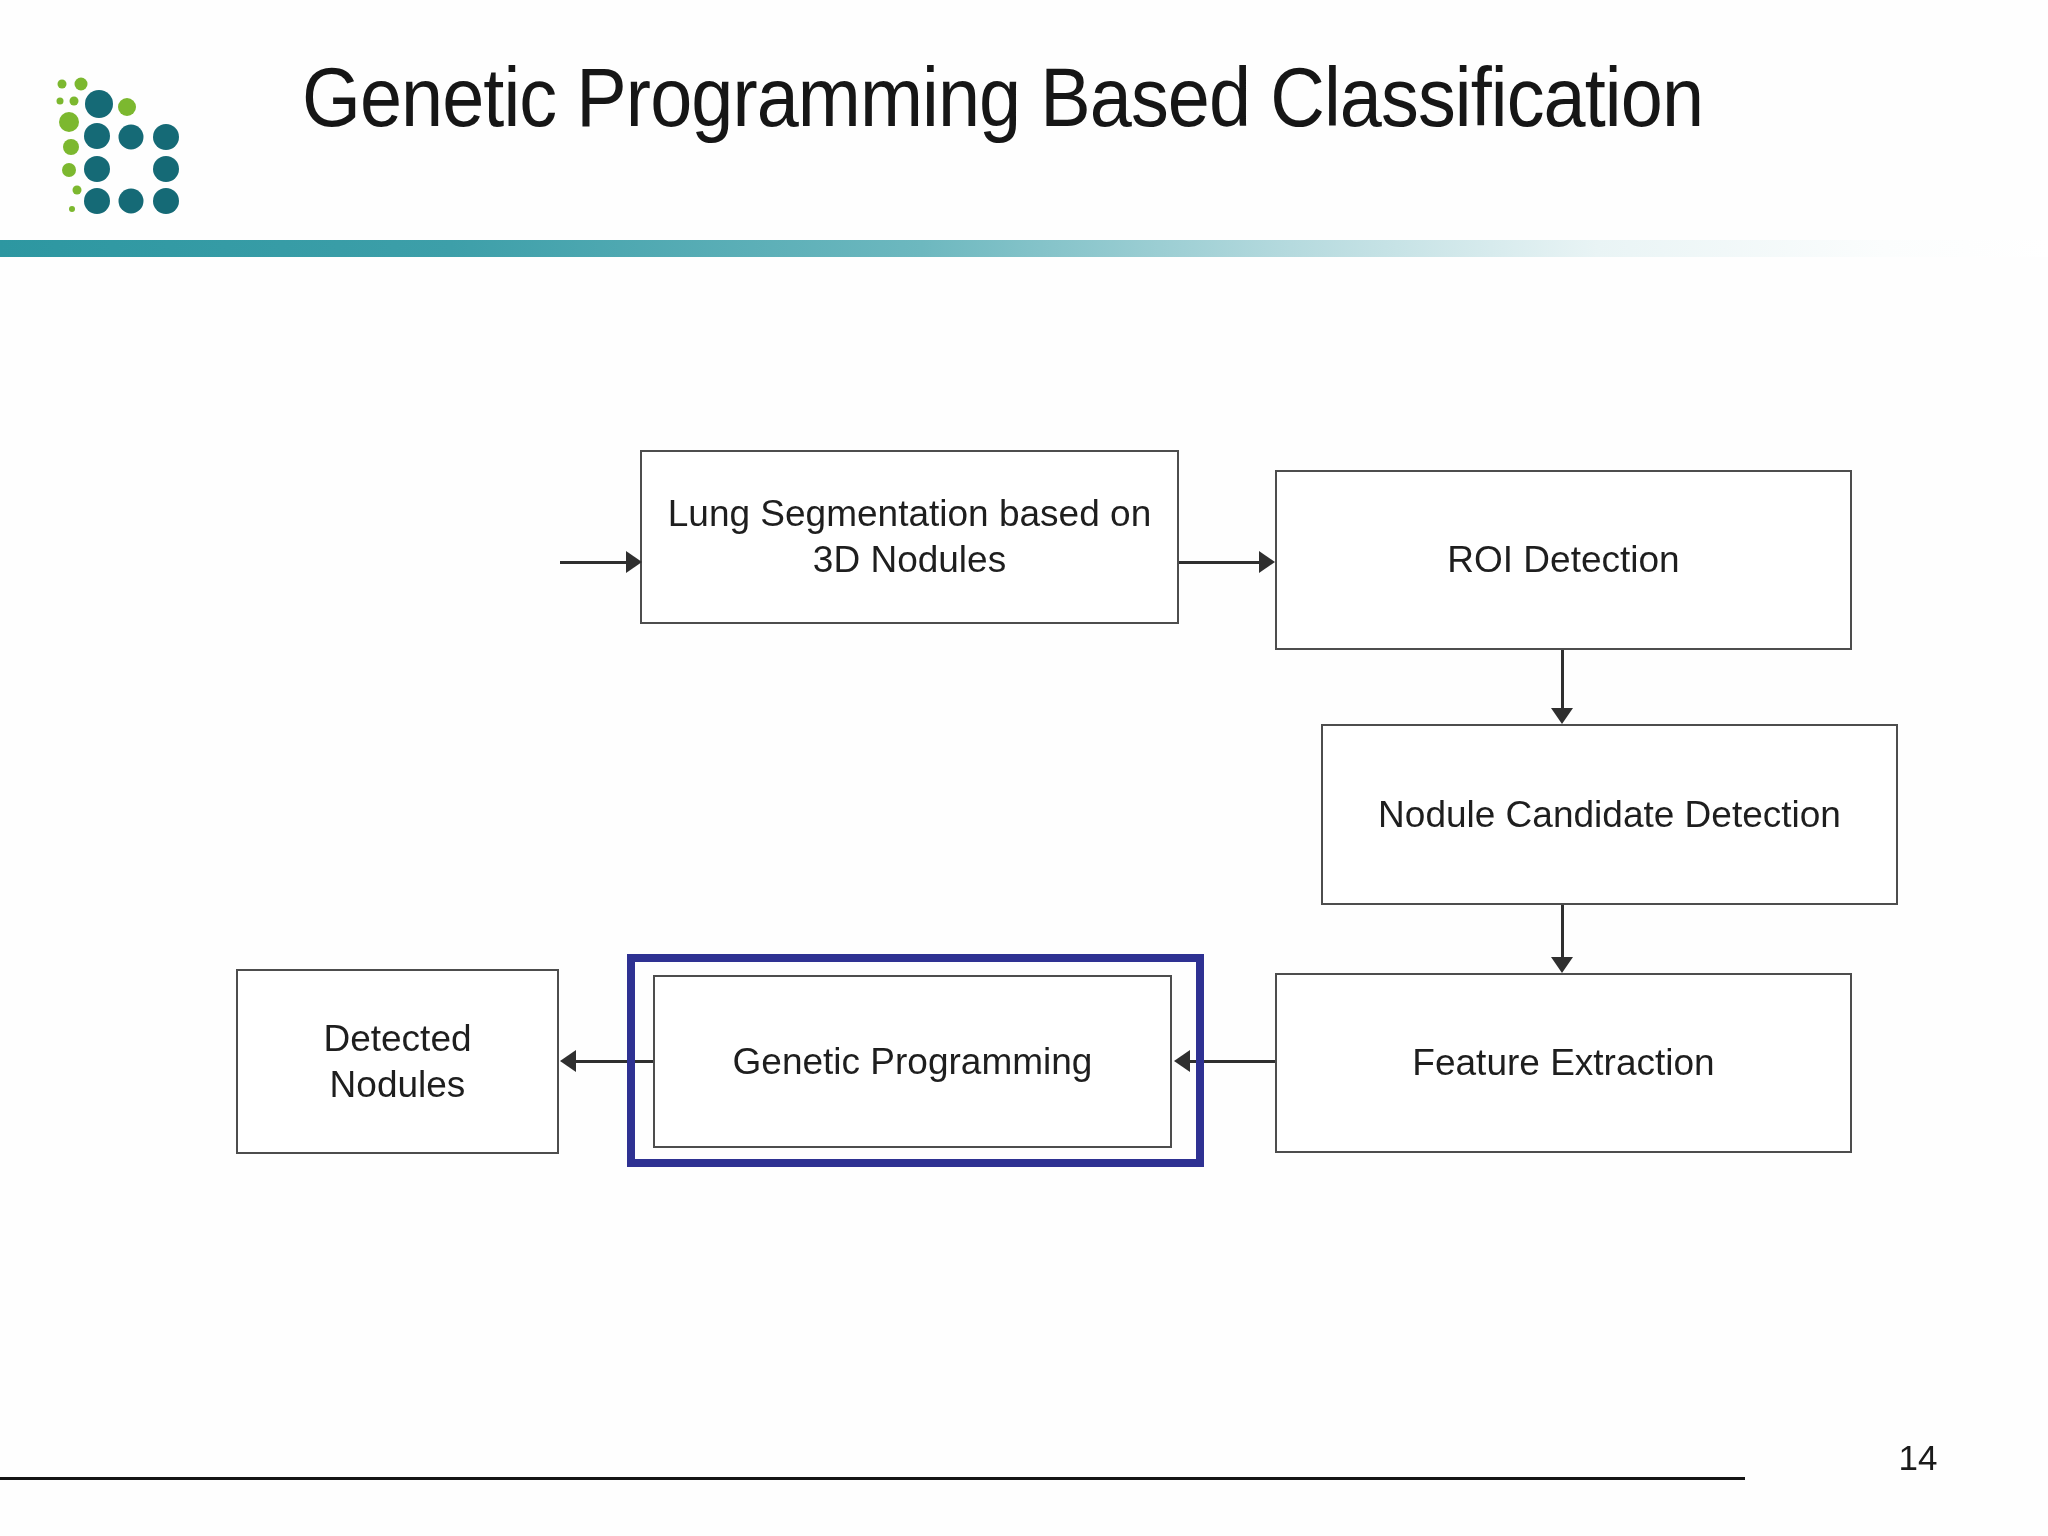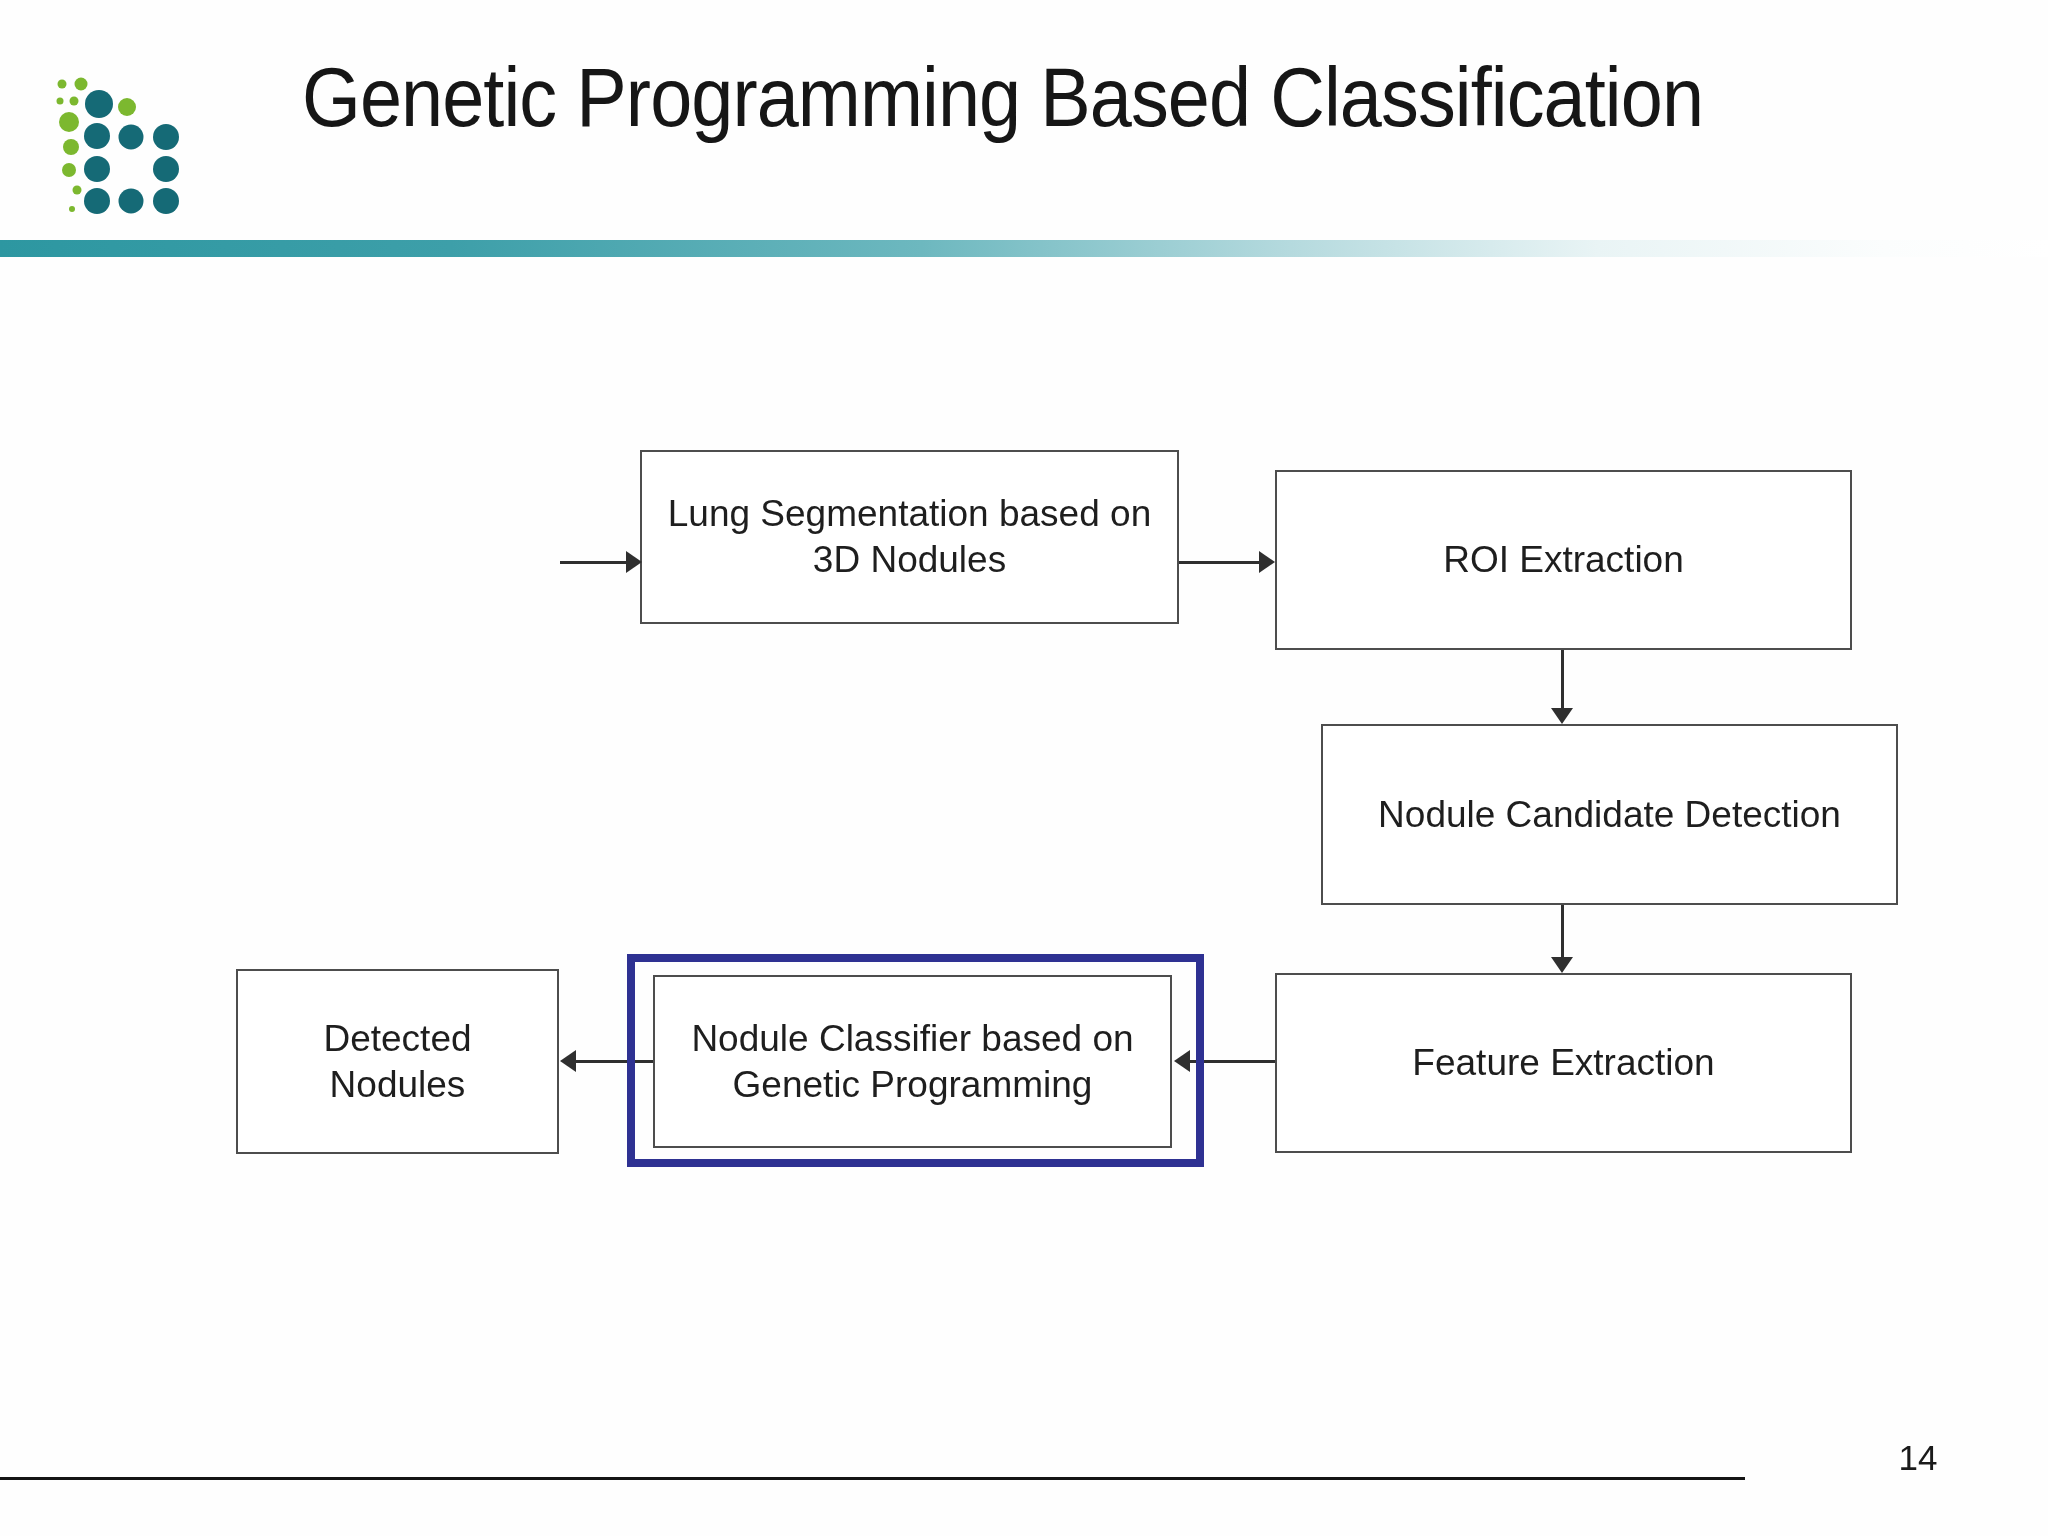--- a/index.html
+++ b/index.html
@@ -94,21 +94,21 @@
   <div id="title">Genetic Programming Based Classification</div>
   <div id="accent-bar"></div>
 
 
   <div class="fbox" id="box-lung">
     <span>Lung Segmentation based on</span>
     <span>3D Nodules</span>
   </div>
 
   <div class="fbox" id="box-roi">
-    <span>ROI Extraction</span>
+    <span>ROI Detection</span>
   </div>
 
   <div class="fbox" id="box-ncd">
     <span>Nodule Candidate Detection</span>
   </div>
 
   <div class="fbox" id="box-detected">
     <span>Detected</span>
     <span>Nodules</span>
   </div>
@@ -130,20 +130,19 @@
   <div class="ahead down" id="ah-ncd-fe"></div>
 
   <div class="aline-h" id="al-fe-cls"></div>
   <div class="ahead left" id="ah-fe-cls"></div>
 
   <div class="aline-h" id="al-cls-det"></div>
   <div class="ahead left" id="ah-cls-det"></div>
 
   <div id="classifier-highlight"></div>
   <div class="fbox" id="box-classifier">
-    <span>Nodule Classifier based on</span>
     <span>Genetic Programming</span>
   </div>
 
   <div id="footer-rule"></div>
   <div id="page-number">14</div>
 
 </div>
 
 </body></html>

